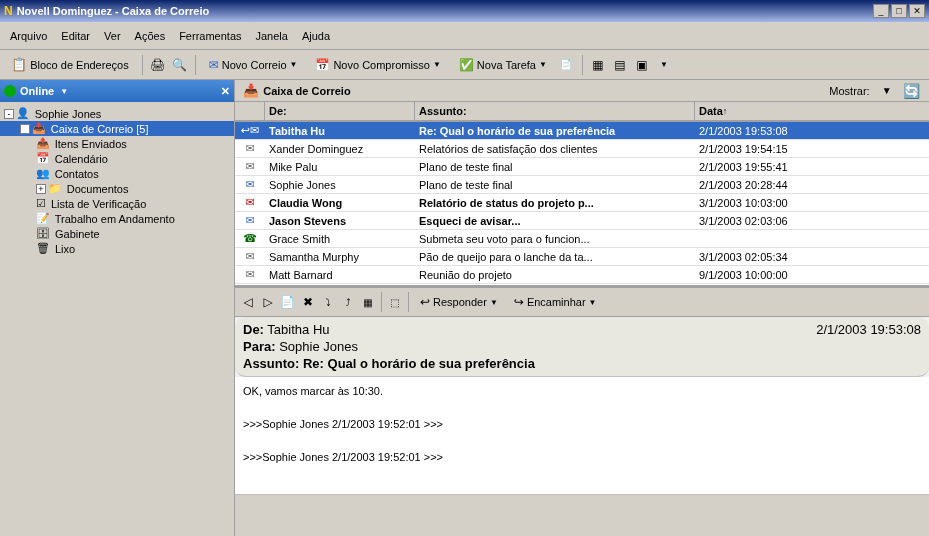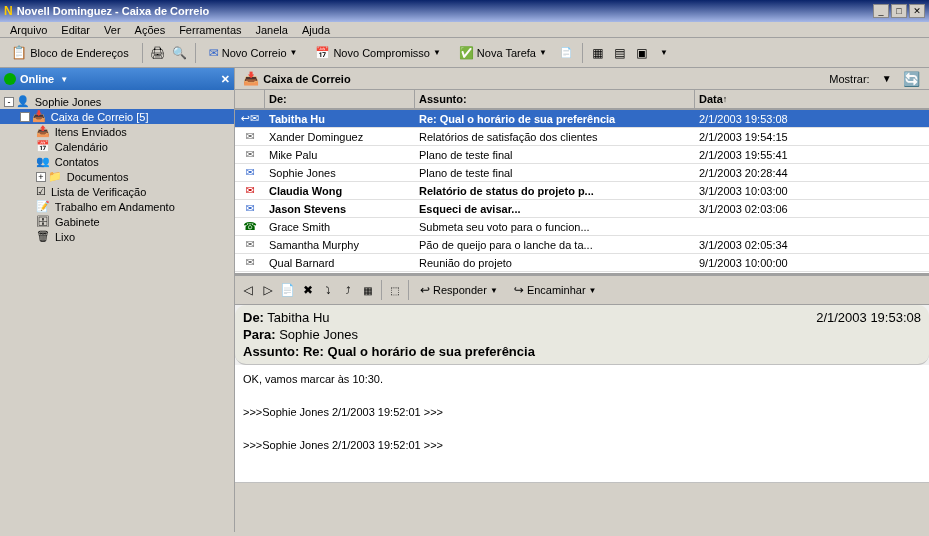--- a/index.html
+++ b/index.html
@@ -43,21 +43,21 @@
       align-items: center;
       justify-content: center;
       cursor: pointer;
       color: #000;
     }
 
     
     #menu-bar {
       background: #d4d0c8;
       border-bottom: 1px solid #a0a0a0;
-      height: 16px;
+      height: 28px;
       display: flex;
       align-items: center;
       padding: 0 4px;
       gap: 2px;
     }
     .menu-item {
       padding: 2px 6px;
       font-size: 11px;
       cursor: pointer;
     }
@@ -537,21 +537,21 @@
             </div>
             <div class="email-from">Samantha Murphy</div>
             <div class="email-subject">Pão de queijo para o lanche da ta...</div>
             <div class="email-date">3/1/2003 02:05:34</div>
           </div>
 
           <div class="email-row">
             <div class="email-status">
               <span style="font-size:11px; color:#666;">✉</span>
             </div>
-            <div class="email-from">Qual Barnard</div>
+            <div class="email-from">Matt Barnard</div>
             <div class="email-subject">Reunião do projeto</div>
             <div class="email-date">9/1/2003 10:00:00</div>
           </div>
 
         </div>
       </div>
 
       <div id="bottom-section">
 
         <div id="msg-toolbar">

